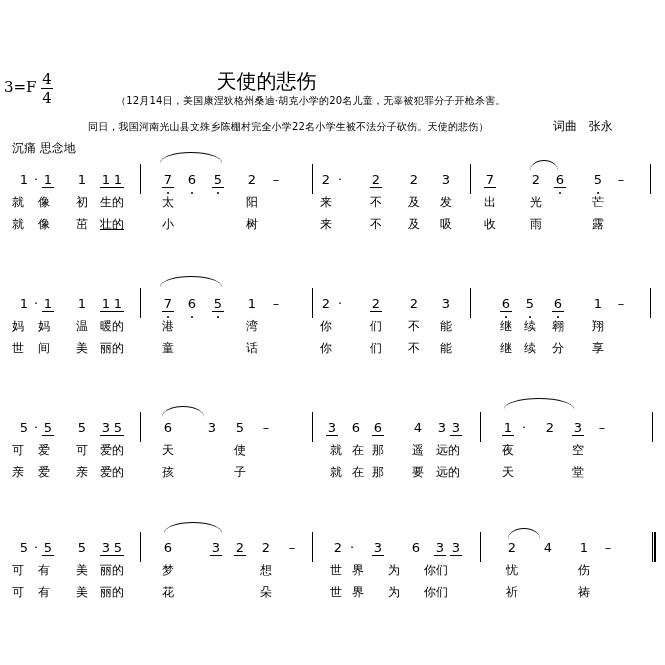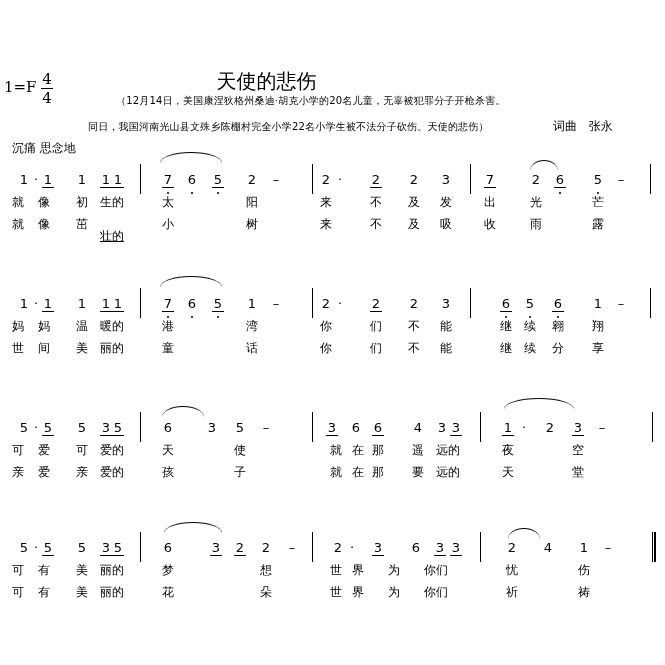--- a/index.html
+++ b/index.html
@@ -17,21 +17,21 @@
   .note { font-family:"DejaVu Sans","Liberation Sans",sans-serif; font-size:13px; width:12px; text-align:center; }
   .ul { border-bottom:1px solid #000; }
   .dotb::after { content:""; position:absolute; left:5px; top:20px; width:2px; height:2px; background:#000; border-radius:1px; }
   .lyr { font-size:12px; }
   .bar { width:1px; background:#000; }
   .slur { border-top:1px solid #000; border-radius:50% 50% 0 0 / 100% 100% 0 0; height:10px; }
 </style>
 </head>
 <body>
 
-<div class="abs key">1=F</div>
+<div class="abs key">3=F</div>
 <div class="abs ts">
   <div>4</div>
   <div class="line"></div>
   <div>4</div>
 </div>
 <div class="abs title">天使的悲伤</div>
 <div class="abs note1">（12月14日，美国康涅狄格州桑迪·胡克小学的20名儿童，无辜被犯罪分子开枪杀害。</div>
 <div class="abs note2">同日，我国河南光山县文殊乡陈棚村完全小学22名小学生被不法分子砍伤。天使的悲伤）</div>
 <div class="abs credit">词曲 张永</div>
 <div class="abs tempo">沉痛 思念地</div>
@@ -73,21 +73,21 @@
     <span class="abs lyr" style="left: 320px; top: 194px;">来</span>
     <span class="abs lyr" style="left: 370px; top: 194px;">不</span>
     <span class="abs lyr" style="left: 408px; top: 194px;">及</span>
     <span class="abs lyr" style="left: 440px; top: 194px;">发</span>
     <span class="abs lyr" style="left: 484px; top: 194px;">出</span>
     <span class="abs lyr" style="left: 530px; top: 194px;">光</span>
     <span class="abs lyr" style="left: 592px; top: 194px;">芒</span>
     <span class="abs lyr" style="left: 12px; top: 216px;">就</span>
     <span class="abs lyr" style="left: 38px; top: 216px;">像</span>
     <span class="abs lyr" style="left: 76px; top: 216px;">茁</span>
-    <span class="abs lyr" style="left: 100px; top: 228px; text-decoration: underline;">壮的</span>
+    <span class="abs lyr" style="left: 100px; top: 216px; text-decoration: underline;">壮的</span>
     <span class="abs lyr" style="left: 162px; top: 216px;">小</span>
     <span class="abs lyr" style="left: 246px; top: 216px;">树</span>
     <span class="abs lyr" style="left: 320px; top: 216px;">来</span>
     <span class="abs lyr" style="left: 370px; top: 216px;">不</span>
     <span class="abs lyr" style="left: 408px; top: 216px;">及</span>
     <span class="abs lyr" style="left: 440px; top: 216px;">吸</span>
     <span class="abs lyr" style="left: 484px; top: 216px;">收</span>
     <span class="abs lyr" style="left: 530px; top: 216px;">雨</span>
     <span class="abs lyr" style="left: 592px; top: 216px;">露</span>
     <span class="abs note" style="left: 18px; top: 296px;">1</span>

